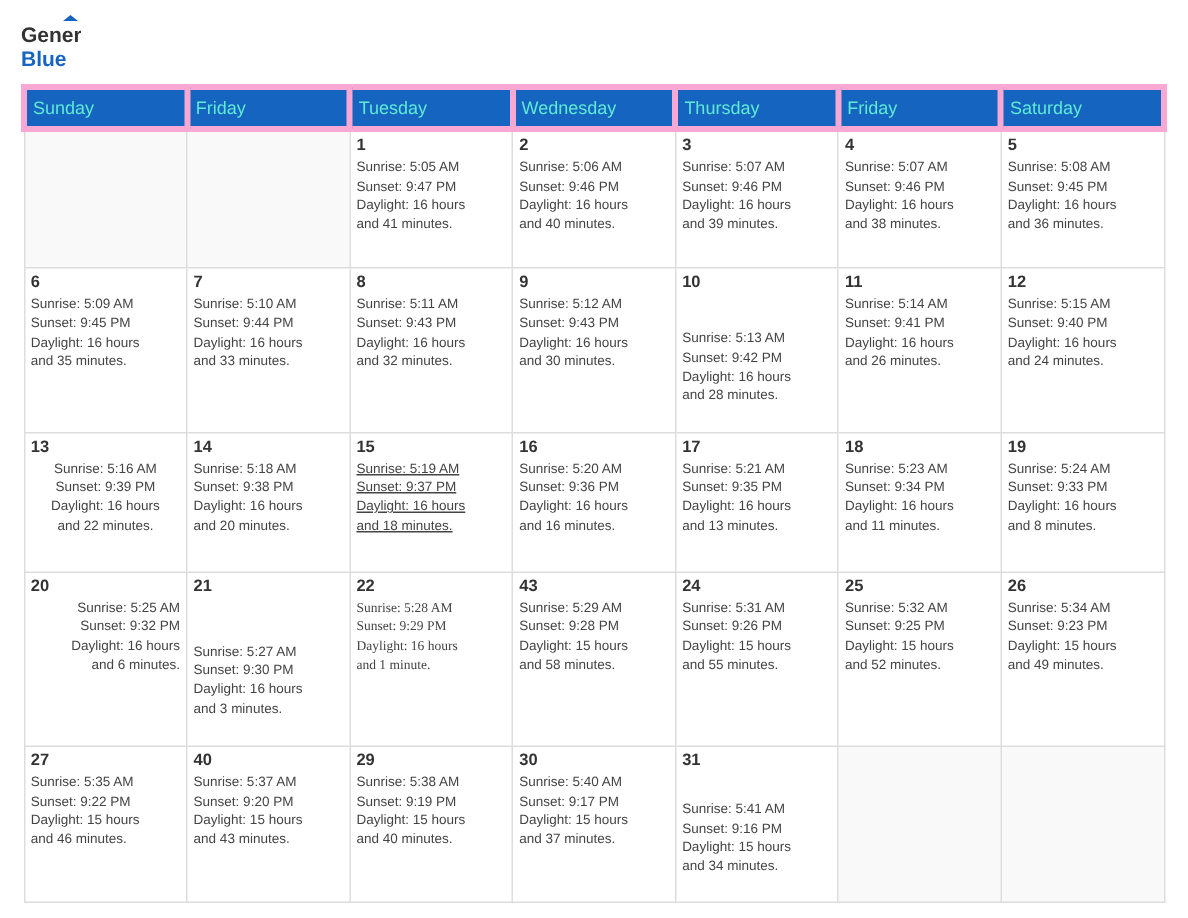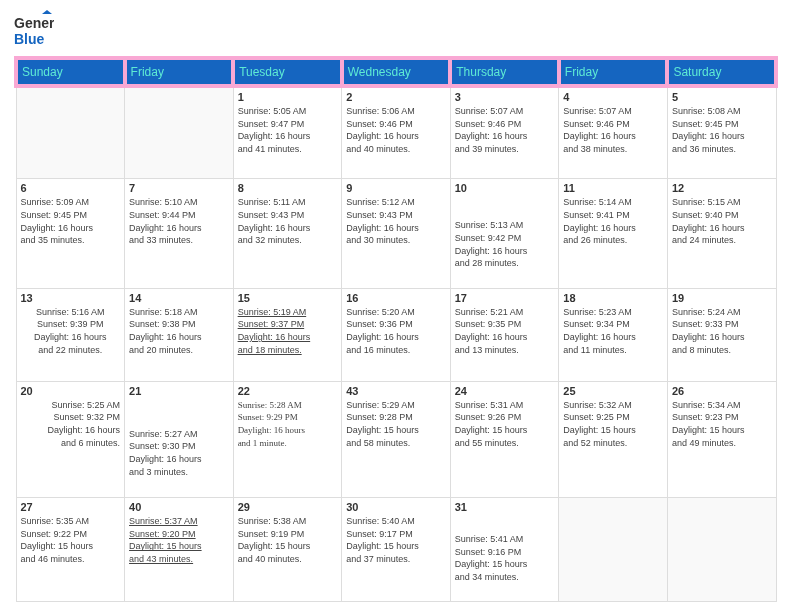--- a/index.html
+++ b/index.html
@@ -310,21 +310,21 @@
         <tr>
           <td>
             <span class="day-number">27</span>
             <div class="day-info" style="white-space: pre-line;">Sunrise: 5:35 AM
 Sunset: 9:22 PM
 Daylight: 15 hours
 and 46 minutes.</div>
           </td>
           <td>
             <span class="day-number">40</span>
-            <div class="day-info" style="white-space: pre-line; text-decoration: underline;">Sunrise: 5:37 AM
+            <div class="day-info" style="white-space: pre-line;">Sunrise: 5:37 AM
 Sunset: 9:20 PM
 Daylight: 15 hours
 and 43 minutes.</div>
           </td>
           <td>
             <span class="day-number">29</span>
             <div class="day-info" style="white-space: pre-line;">Sunrise: 5:38 AM
 Sunset: 9:19 PM
 Daylight: 15 hours
 and 40 minutes.</div>

